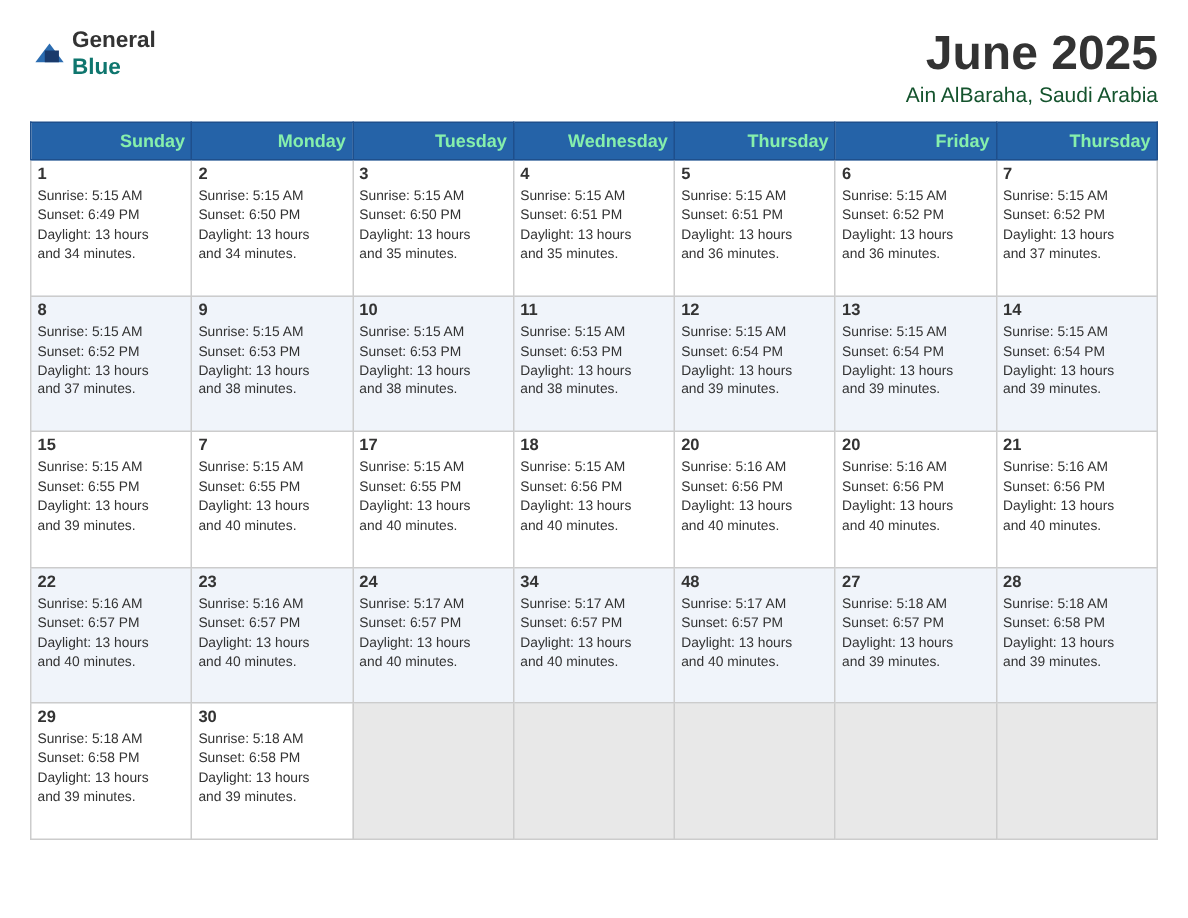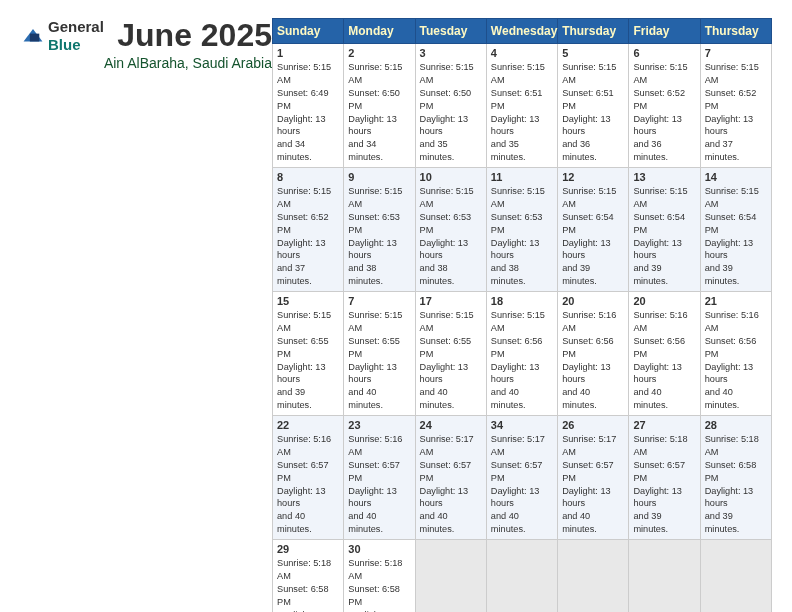--- a/index.html
+++ b/index.html
@@ -8,21 +8,21 @@
       height: 612px;
       font-family: Arial, sans-serif;
       background: #fff;
       overflow: hidden;
     }
     .page {
       width: 792px;
       height: 572px;
       padding: 18px 20px 12px 20px;
       display: flex;
-      flex-direction: row;
+      flex-direction: column;
       border-radius: 13px;
     }
     .header {
       display: flex;
       justify-content: space-between;
       align-items: flex-start;
       margin-bottom: 10px;
     }
     .logo {
       display: flex;
@@ -49,25 +49,25 @@
       margin-top: 2px;
     }
     .calendar-table {
       width: 100%;
       border-collapse: collapse;
       flex: 1;
       table-layout: fixed;
     }
     .calendar-table th {
       background-color: #2563a8;
-      color: #fef9c3;
+      color: #86efac;
       font-size: 12px;
       font-weight: bold;
       padding: 5px 4px;
-      text-align: left;
+      text-align: right;
       border: 1px solid #1e4f8c;
     }
     .calendar-table td {
       border: 1px solid #ccc;
       vertical-align: top;
       padding: 3px 4px;
       font-size: 9.2px;
       color: #333;
       background: #fff;
       height: 82px;
@@ -300,21 +300,21 @@
 and 40 minutes.</div>
           </td>
           <td>
             <span class="day-number">34</span>
             <div class="cell-text" style="white-space: pre-line;">Sunrise: 5:17 AM
 Sunset: 6:57 PM
 Daylight: 13 hours
 and 40 minutes.</div>
           </td>
           <td>
-            <span class="day-number">26</span>
+            <span class="day-number">48</span>
             <div class="cell-text" style="white-space: pre-line;">Sunrise: 5:17 AM
 Sunset: 6:57 PM
 Daylight: 13 hours
 and 40 minutes.</div>
           </td>
           <td>
             <span class="day-number">27</span>
             <div class="cell-text" style="white-space: pre-line;">Sunrise: 5:18 AM
 Sunset: 6:57 PM
 Daylight: 13 hours

